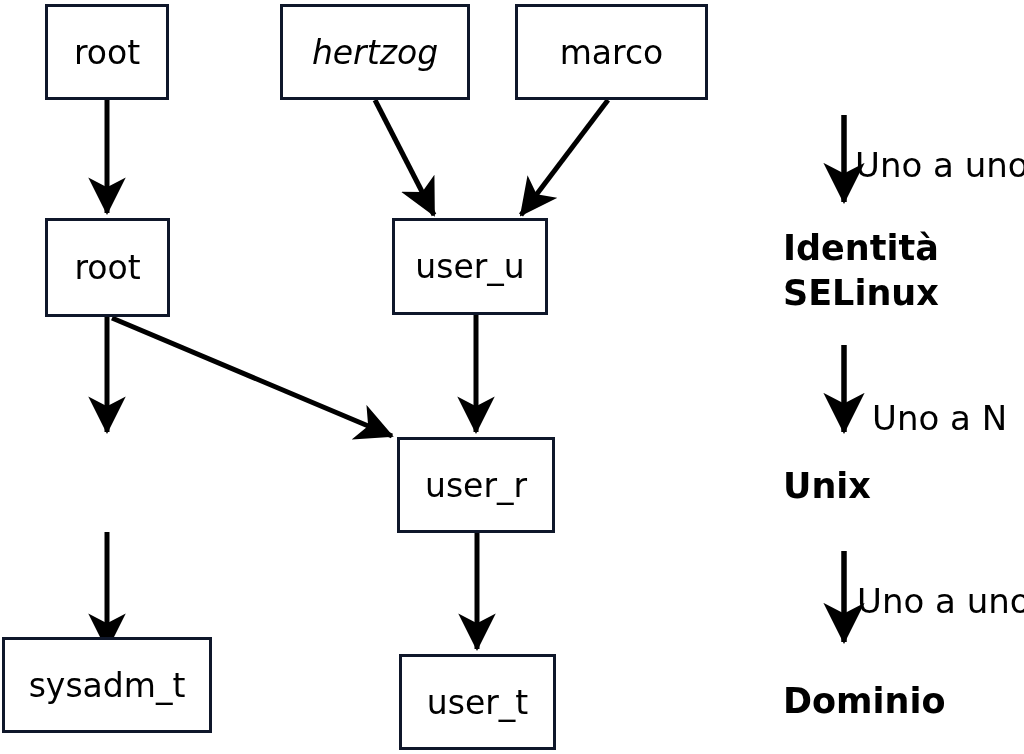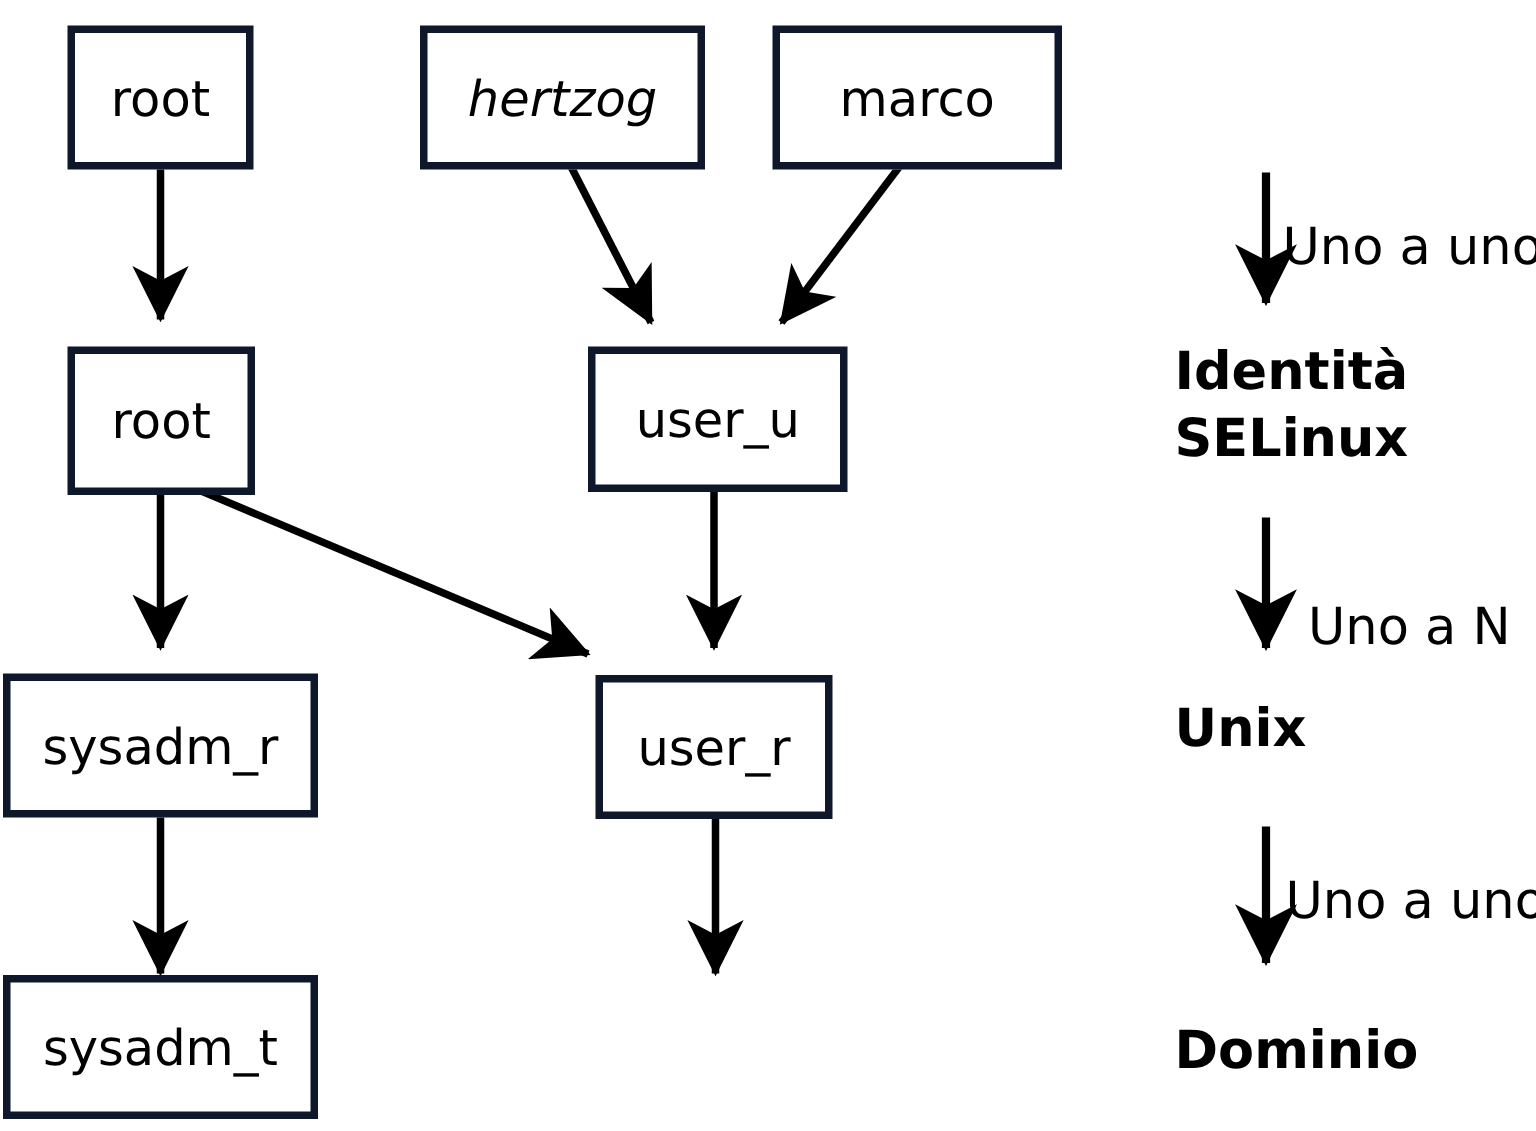--- a/index.html
+++ b/index.html
@@ -20,35 +20,34 @@
   svg.arrows {
     position: absolute;
     left: 0;
     top: 0;
     width: 1024px;
     height: 754px;
   }
   .node {
     position: absolute;
     box-sizing: border-box;
-    border: 5px solid #0f172a;
+    border: 3px solid #0f172a;
     background: #ffffff;
     display: flex;
     align-items: center;
     justify-content: center;
     font-size: 33px;
     color: #000000;
     line-height: 1;
-    margin-top: 13px;
   }
   .n-unix-root   { left: 45px;  top: 4px;   width: 124px; height: 96px; }
   .n-hertzog     { left: 280px; top: 4px;   width: 190px; height: 96px; font-style: italic; }
   .n-marco       { left: 515px; top: 4px;   width: 193px; height: 96px; }
   .n-sel-root    { left: 45px;  top: 218px; width: 125px; height: 99px; }
-  .n-user-u      { left: 392px; top: 218px; width: 173px; height: 97px; text-align: center; }
+  .n-user-u      { left: 392px; top: 218px; width: 156px; height: 97px; text-align: center; }
   .n-sysadm-r    { left: 2px;   top: 436px; width: 210px; height: 96px; }
   .n-user-r      { left: 397px; top: 437px; width: 158px; height: 96px; }
   .n-sysadm-t    { left: 2px;   top: 637px; width: 210px; height: 96px; }
   .n-user-t      { left: 399px; top: 654px; width: 157px; height: 96px; }
 
   .legend-label {
     position: absolute;
     left: 783px;
     font-weight: bold;
     font-size: 35px;
@@ -105,28 +104,28 @@
   </div>
   <div class="node n-marco">
     <span>marco</span>
   </div>
   <div class="node n-sel-root">
     <span>root</span>
   </div>
   <div class="node n-user-u">
     <span>user_u</span>
   </div>
-  <div class="node n-sysadm-r">
-    <span>sysadm_r</span>
-  </div>
   <div class="node n-user-r">
     <span>user_r</span>
   </div>
   <div class="node n-sysadm-t">
     <span>sysadm_t</span>
+  </div>
+  <div class="node n-user-t">
+    <span>user_t</span>
   </div>
 
   <div class="legend-label lg-identita">
     <div>Identità</div>
     <div>SELinux</div>
   </div>
   <div class="legend-label lg-ruoli">
     <div>Unix</div>
   </div>
   <div class="legend-label lg-dominio">

